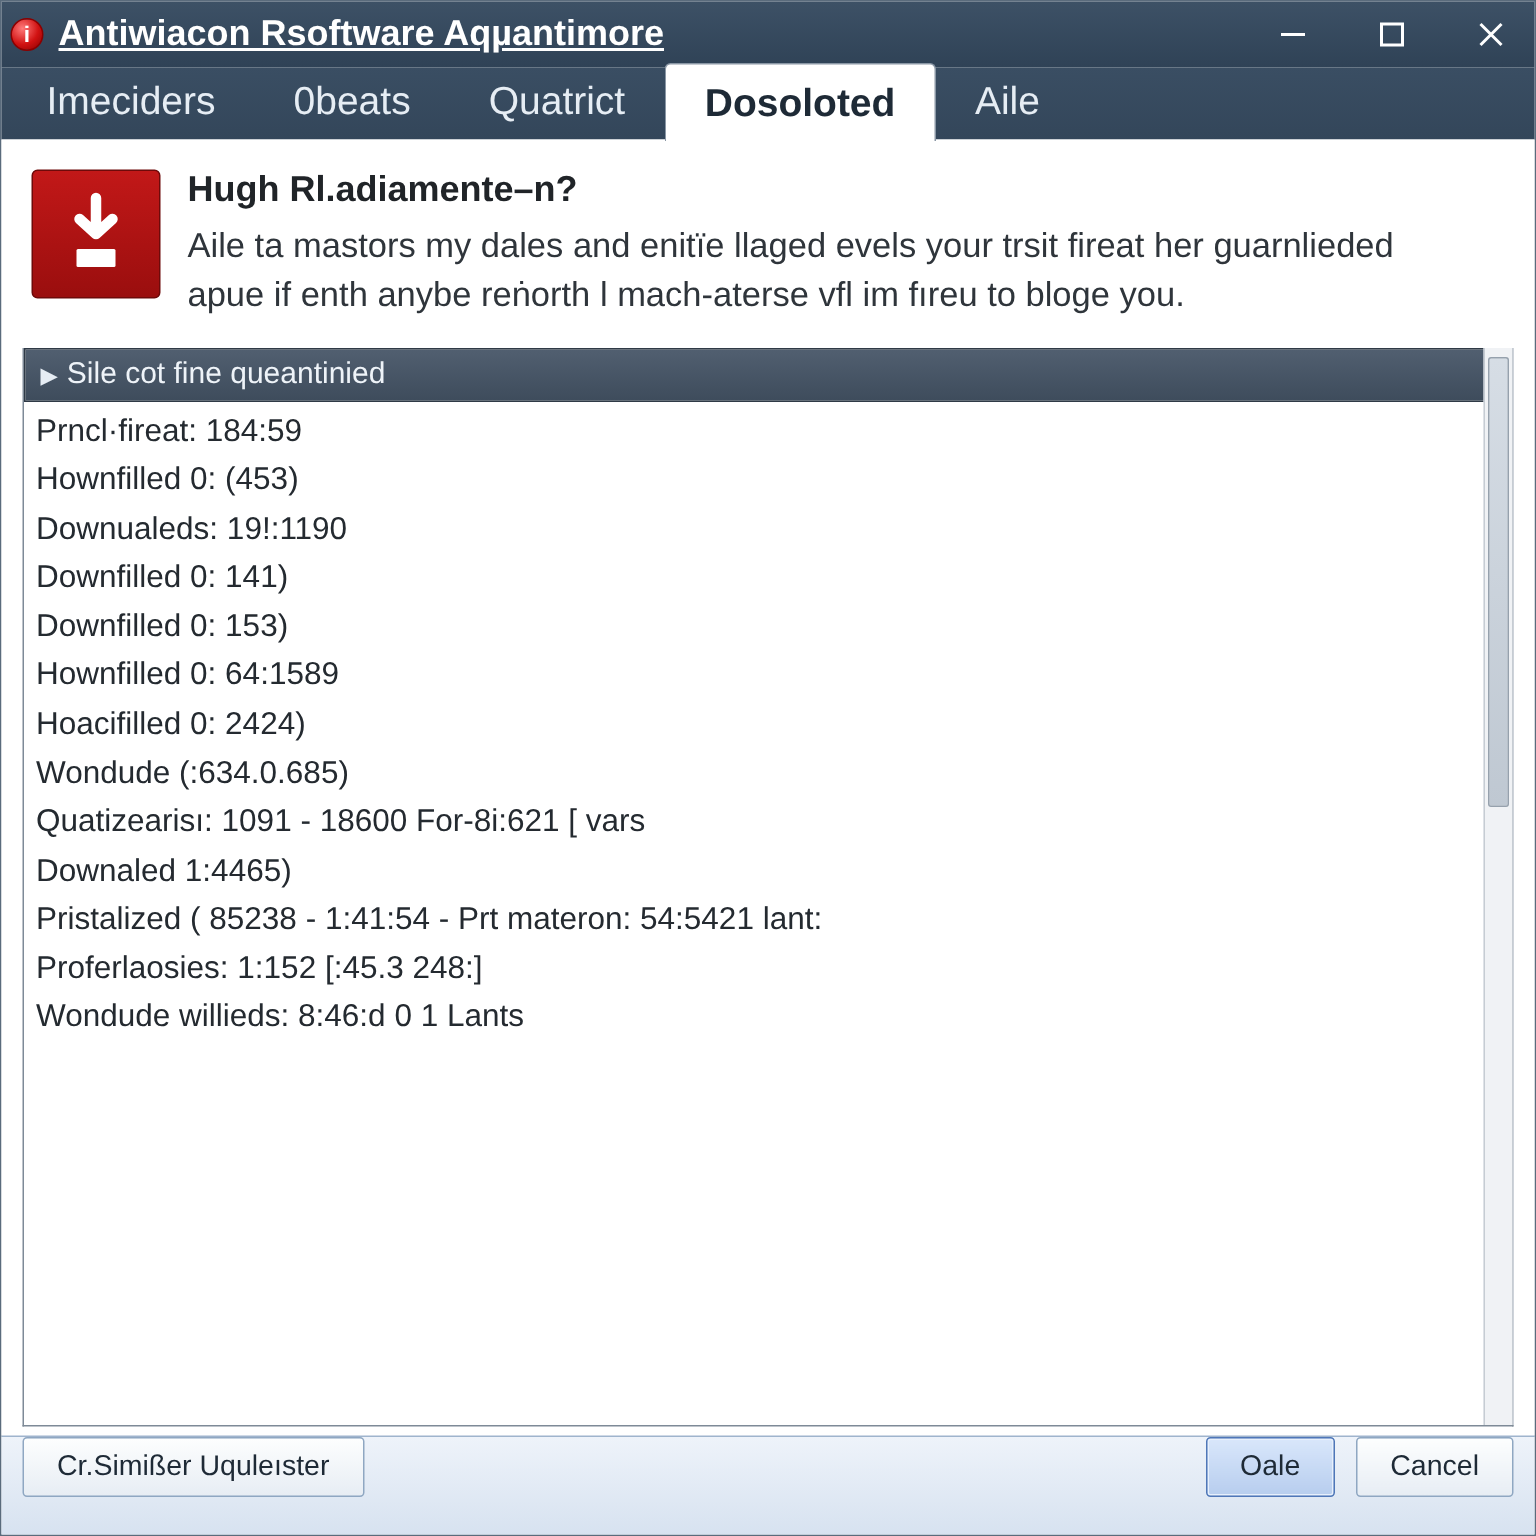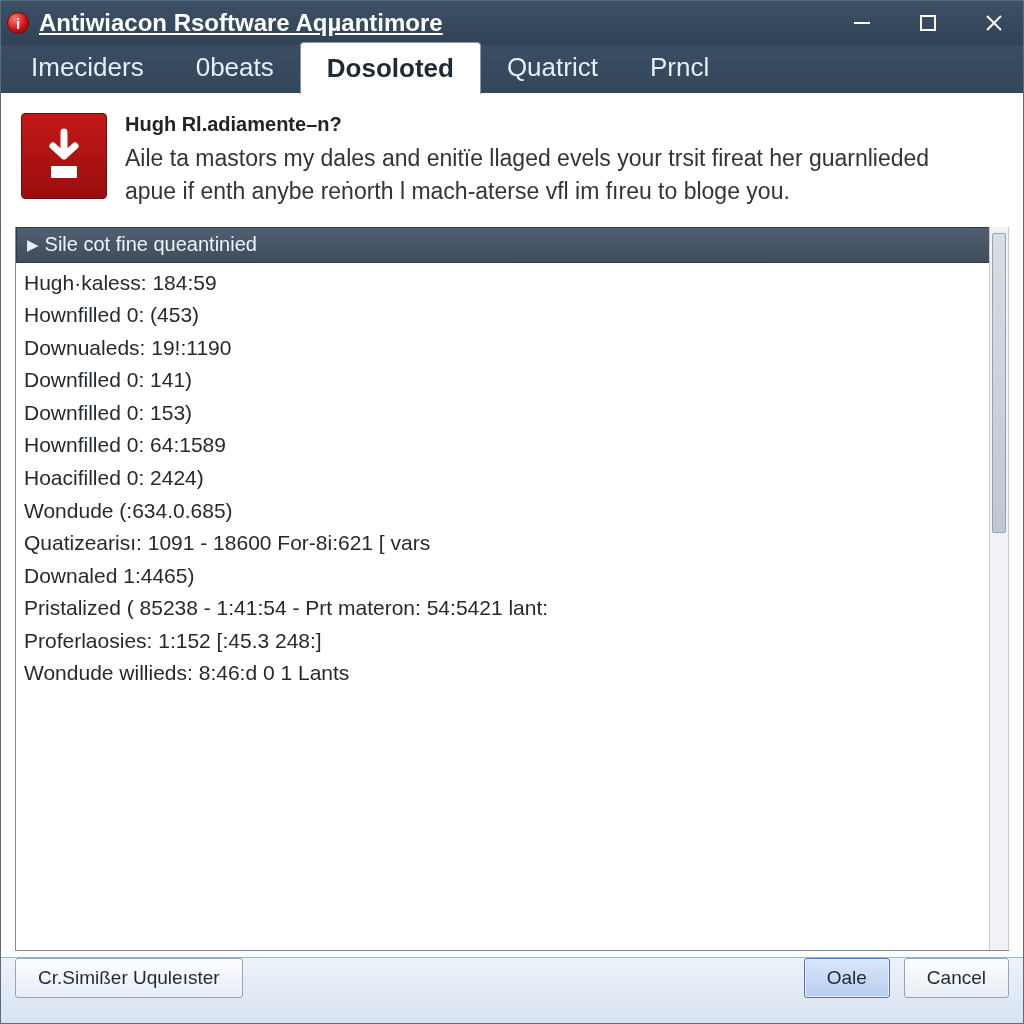--- a/index.html
+++ b/index.html
@@ -15,21 +15,21 @@
   .winctrl svg { stroke:#fff; stroke-width:2; fill:none; }
   
   .tabbar { height: 48px; background: linear-gradient(#3a4e63,#33465a); display:flex; align-items:flex-end; padding: 0 4px; border-bottom:0; }
   .tab { color:#e6edf4; font-size:26px; padding: 10px 26px 10px; cursor:pointer; }
   .tab.active { background:#fff; color:#1e2a36; border:1px solid #8a97a5; border-bottom:none; border-top-left-radius:4px; border-top-right-radius:4px; position:relative; top:1px; font-weight:600;}
   
   .content { flex:1; background:#fff; padding: 16px 14px 0 14px; display:flex; flex-direction:column; min-height:0;}
   .banner { display:flex; gap:18px; padding: 4px 6px 18px 6px; }
   .banner .bicon { width:86px; height:86px; background: linear-gradient(#c21818,#9a0e0e); border:1px solid #6e0a0a; border-radius:4px; display:flex; align-items:center; justify-content:center; flex-shrink:0;}
   .banner .bicon svg { fill:#fff; }
-  .banner .btxt .heading { font-size:20px; font-weight:700; color:#202428; margin-bottom:6px; }
+  .banner .btxt .heading { font-size:24px; font-weight:700; color:#202428; margin-bottom:6px; }
   .banner .btxt .desc { font-size:23px; color:#2f353b; line-height:1.45; max-width: 860px;}
   .logwrap { position:relative; flex:1; min-height:0; border:1px solid #7e8a97; border-top:none; margin-bottom:6px; background:#fff;}
   .logheader { height:36px; background: linear-gradient(#515f70,#3e4c5c); color:#eef3f8; display:flex; align-items:center; padding:0 10px; font-size:20px; border:1px solid #2f3a46; }
   .logheader .tri { color:#e6edf4; margin-right:6px; font-size:15px;}
   .logbody { height: calc(100% - 36px); overflow-y:auto; padding: 4px 8px; }
   .logline { font-size:21px; color:#242a30; line-height:1.55; white-space:nowrap; }
   .scrollbar { position:absolute; right:-1px; top:0; bottom:0; width:20px; background:#f0f2f5; border-left:1px solid #c6ccd3; border-right:1px solid #c6ccd3;}
   .scrollbar .thumb{ position:absolute; left:2px; right:2px; top:6px; height:300px; background:linear-gradient(#d6dde5,#bfc8d2); border:1px solid #96a1ad; border-radius:2px;}
   
   .footer { height:66px; background: linear-gradient(#eef3fa,#d7e2f0); border-top:1px solid #9fb4cd; display:flex; padding: 0 14px; gap:14px;}
@@ -63,23 +63,23 @@
             <line x1="3" y1="3" x2="17" y2="17"></line>
             <line x1="17" y1="3" x2="3" y2="17"></line>
           </svg>
       </div>
     </div>
   </div>
 
   <div class="tabbar">
     <div class="tab">Imeciders</div>
     <div class="tab">0beats</div>
+    <div class="tab">Quatrict</div>
     <div class="tab active">Dosoloted</div>
-    <div class="tab">Quatrict</div>
-    <div class="tab">Prncl</div>
+    <div class="tab">Aile</div>
   </div>
 
   <div class="content">
     <div class="banner">
       <div class="bicon">
         <svg width="50" height="56" viewBox="0 0 50 56">
           <path d="M25 4 L25 28 M25 28 L14 18 M25 28 L36 18" stroke="#fff" stroke-width="7" stroke-linecap="round" fill="none"></path>
           <rect x="12" y="38" width="26" height="12" rx="1" fill="#fff"></rect>
         </svg>
       </div>
@@ -88,21 +88,21 @@
         <div class="desc">Aile ta mastors my dales and enitïe llaged evels your trsit fireat her guarnlieded apue if enth anybe reṅorth l mach‑aterse vfl im fıreu to bloge you.</div>
       </div>
     </div>
 
     <div class="logwrap">
       <div class="logheader">
         <span class="tri">▶</span>
         <span>Sile cot fine queantinied</span>
       </div>
       <div class="logbody">
-        <div class="logline">Hugh·kaless: 184:59</div>
+        <div class="logline">Prncl·fireat: 184:59</div>
         <div class="logline">Hownfilled 0: (453)</div>
         <div class="logline">Downualeds: 19!:1190</div>
         <div class="logline">Downfilled 0: 141)</div>
         <div class="logline">Downfilled 0: 153)</div>
         <div class="logline">Hownfilled 0: 64:1589</div>
         <div class="logline">Hoacifilled 0: 2424)</div>
         <div class="logline">Wondude (:634.0.685)</div>
         <div class="logline">Quatizearisı: 1091 - 18600 For-8i:621 [ vars</div>
         <div class="logline">Downaled 1:4465)</div>
         <div class="logline">Pristalized ( 85238 - 1:41:54 - Prt materon: 54:5421 lant:</div>

